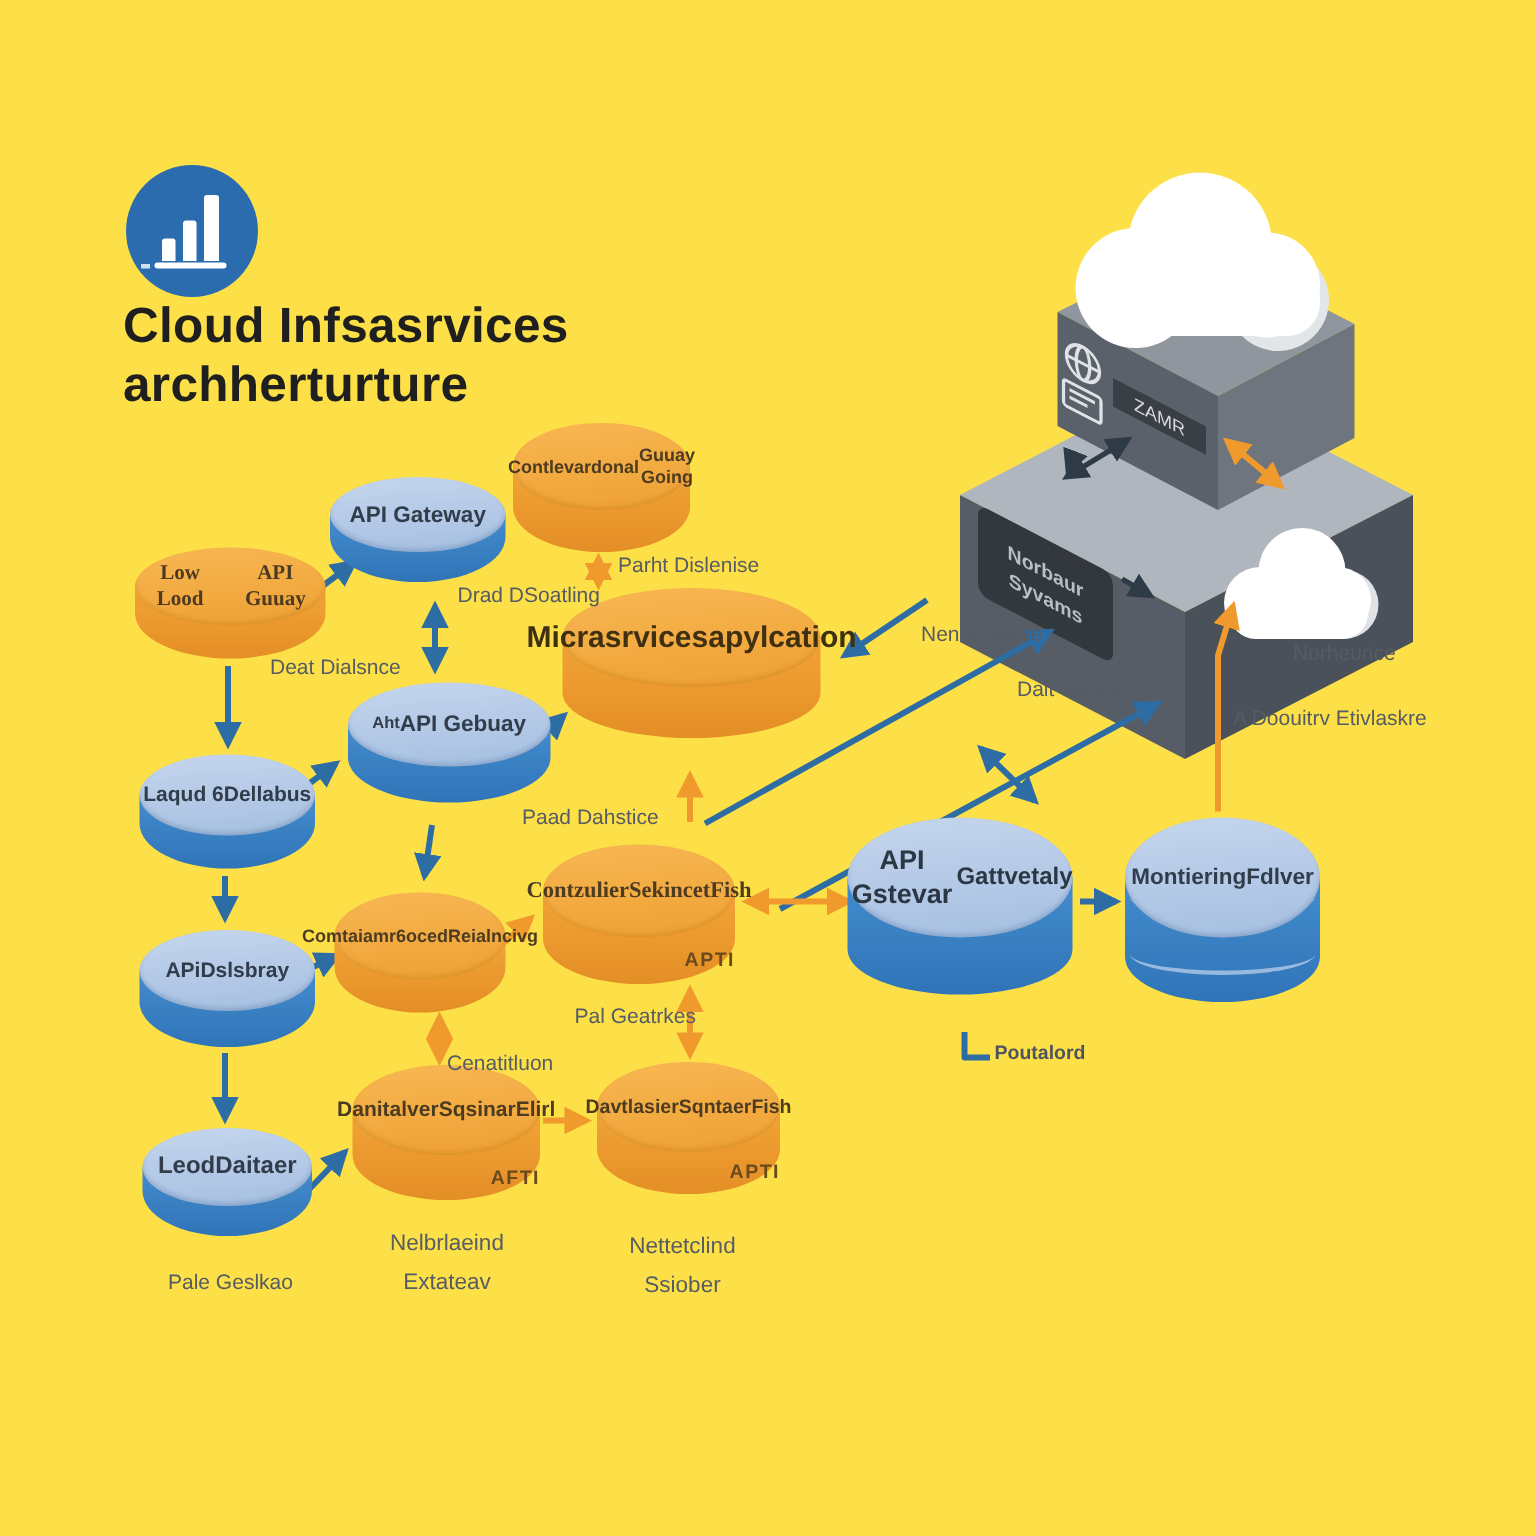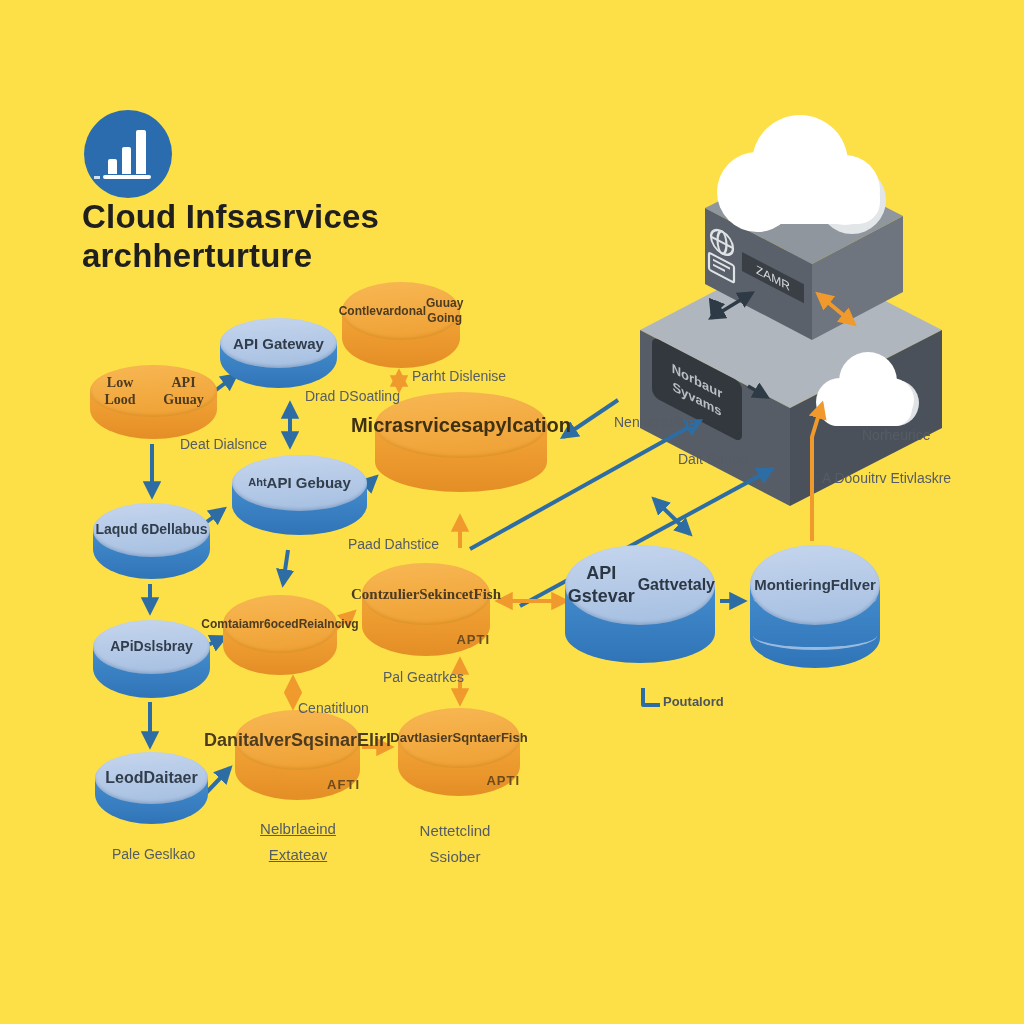--- a/index.html
+++ b/index.html
@@ -227,21 +227,21 @@
     <div class="cyl-topface t-or" style="height:62px;font-size:15px;line-height:1.25;font-family:Liberation Serif, serif;">
       <span>Contzulier</span>
       <span>Sekincet</span>
       <span>Fish</span>
     </div>
     <div class="cyl-band" style="bottom:9px;">APTI</div>
   </div>
 
   <div class="cyl orange" style="left:235px;top:710px;width:125px;height:90px;">
     <div class="cyl-body" style="top:30px;height:60px;"></div>
-    <div class="cyl-topface t-or" style="height:60px;font-size:18px;line-height:1.25;">
+    <div class="cyl-topface t-or" style="height:60px;font-size:14px;line-height:1.25;">
       <span>Danitalver</span>
       <span>Sqsinar</span>
       <span>Elirl</span>
     </div>
     <div class="cyl-band" style="bottom:8px;">AFTI</div>
   </div>
 
   <div class="cyl orange" style="left:398px;top:708px;width:122px;height:88px;">
     <div class="cyl-body" style="top:30px;height:58px;"></div>
     <div class="cyl-topface t-or" style="height:60px;font-size:13px;line-height:1.25;">
@@ -273,21 +273,21 @@
   <div class="lbl" style="left:180px;top:436px;">Deat Dialsnce</div>
   <div class="lbl" style="left:305px;top:388px;">Drad DSoatling</div>
   <div class="lbl" style="left:412px;top:368px;">Parht Dislenise</div>
   <div class="lbl" style="left:348px;top:536px;">Paad Dahstice</div>
   <div class="lbl" style="left:614px;top:414px;">Nenhenstilve</div>
   <div class="lbl" style="left:678px;top:451px;">Dalt Sarted</div>
   <div class="lbl" style="left:862px;top:427px;">Norheurice</div>
   <div class="lbl" style="left:822px;top:470px;">A Doouitrv Etivlaskre</div>
   <div class="lbl" style="left:298px;top:700px;">Cenatitluon</div>
   <div class="lbl" style="left:383px;top:669px;">Pal Geatrkes</div>
-  <div class="lbl center" style="left:248px;top:816px;width:100px;text-decoration:underline;">
+  <div class="lbl center" style="left:248px;top:816px;width:100px;">
     <div>Nelbrlaeind</div>
     <div>Extateav</div>
   </div>
   <div class="lbl center" style="left:405px;top:818px;width:100px;">
     <div>Nettetclind</div>
     <div>Ssiober</div>
   </div>
   <div class="lbl" style="left:112px;top:846px;">Pale Geslkao</div>
   <div class="lbl" style="left:663px;top:694px;font-size:13px;font-weight:700;color:#4e545b;">Poutalord</div>
 

